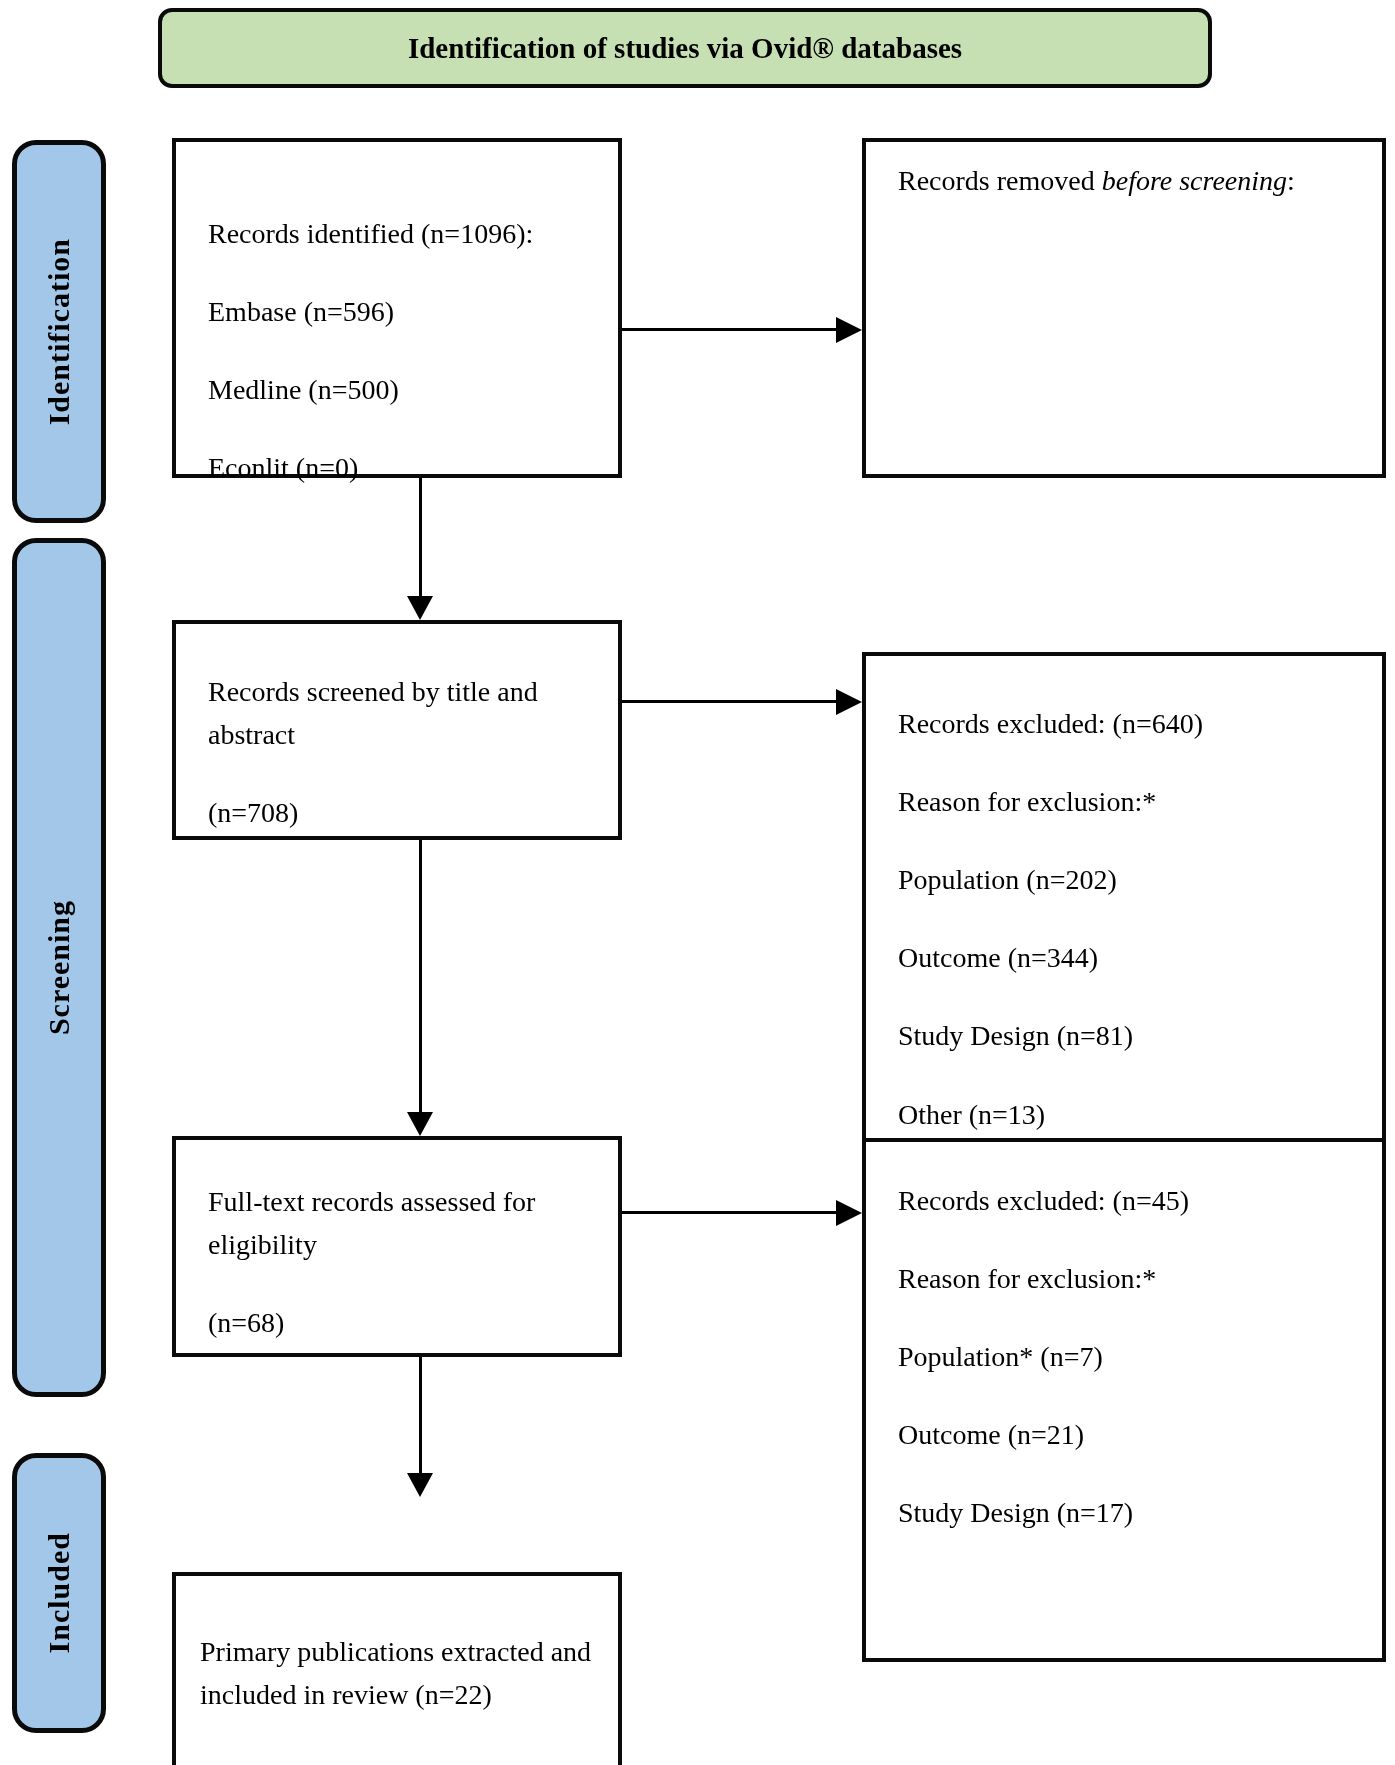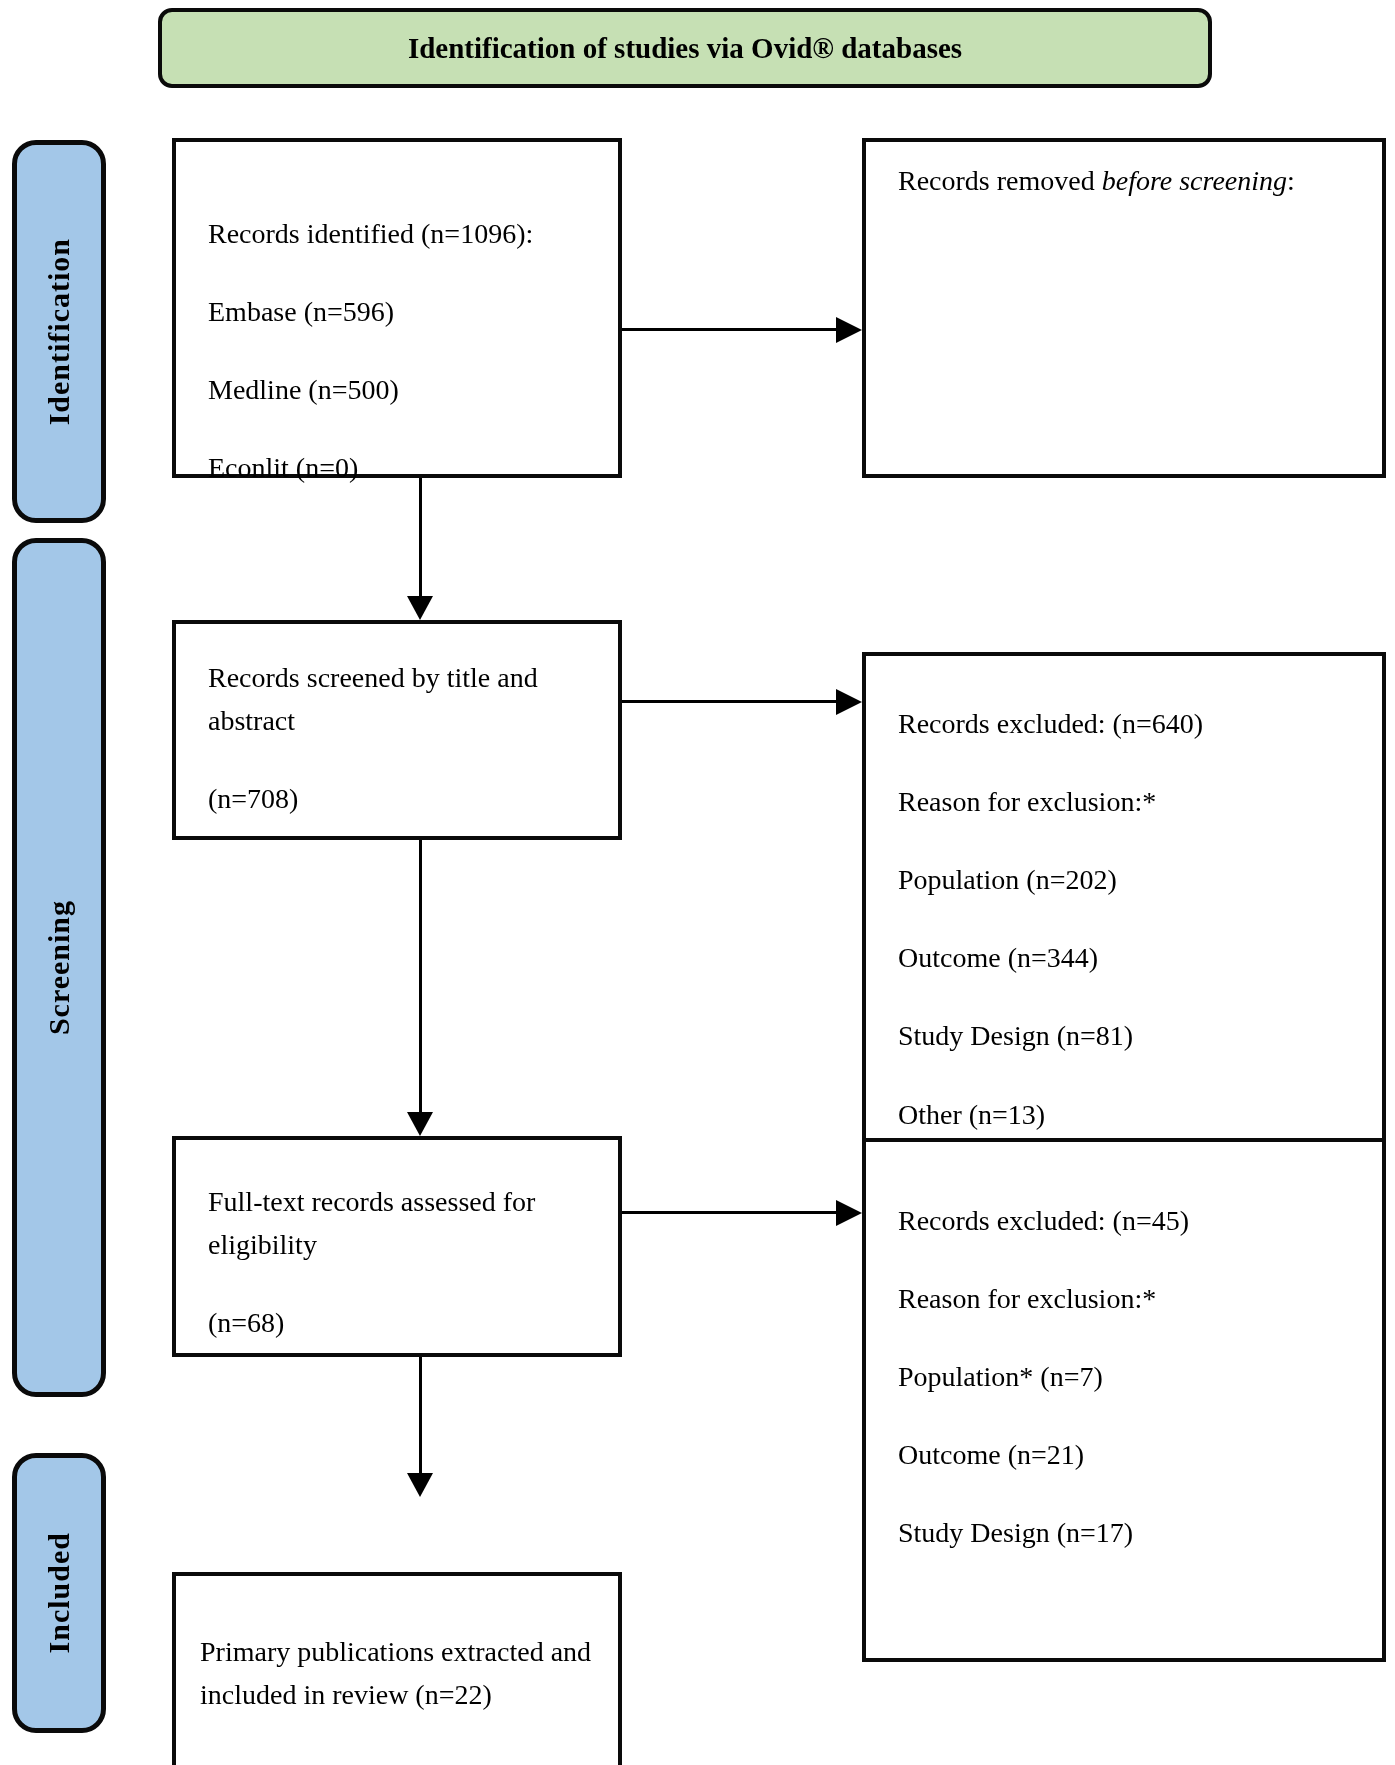--- a/index.html
+++ b/index.html
@@ -54,24 +54,24 @@
     border:4px solid #0a0a0a;
     box-sizing:border-box;
     padding-left:32px; padding-right:18px;
     font-size:28px;
   }
   .box p{margin:17px 0 35px 0; line-height:1.54;}
   .box p:last-child{margin-bottom:0;}
 
   .box-identified {left:172px; top:138px;  width:450px; height:340px; padding-top:53px;}
   .box-removed    {left:862px; top:138px;  width:524px; height:340px; }
-  .box-screened   {left:172px; top:620px;  width:450px; height:220px; padding-top:15px;}
+  .box-screened   {left:172px; top:620px;  width:450px; height:220px; padding-top:29px;}
   .box-excluded1  {left:862px; top:652px;  width:524px; height:490px; padding-top:29px;}
   .box-fulltext   {left:172px; top:1136px; width:450px; height:221px; padding-top:23px;}
-  .box-excluded2  {left:862px; top:1138px; width:524px; height:524px; padding-top:40px;}
+  .box-excluded2  {left:862px; top:1138px; width:524px; height:524px; padding-top:20px;}
   .box-included   {left:172px; top:1572px; width:450px; height:211px; padding-top:37px;padding-left:24px;}
 
   .box-removed p{max-width:410px;}
   .em{font-style:italic;}
 
   
   .shaft-h{position:absolute; height:3px; background:#000;}
   .shaft-v{position:absolute; width:3px;  background:#000;}
   .head-right{
     position:absolute; width:0; height:0;

